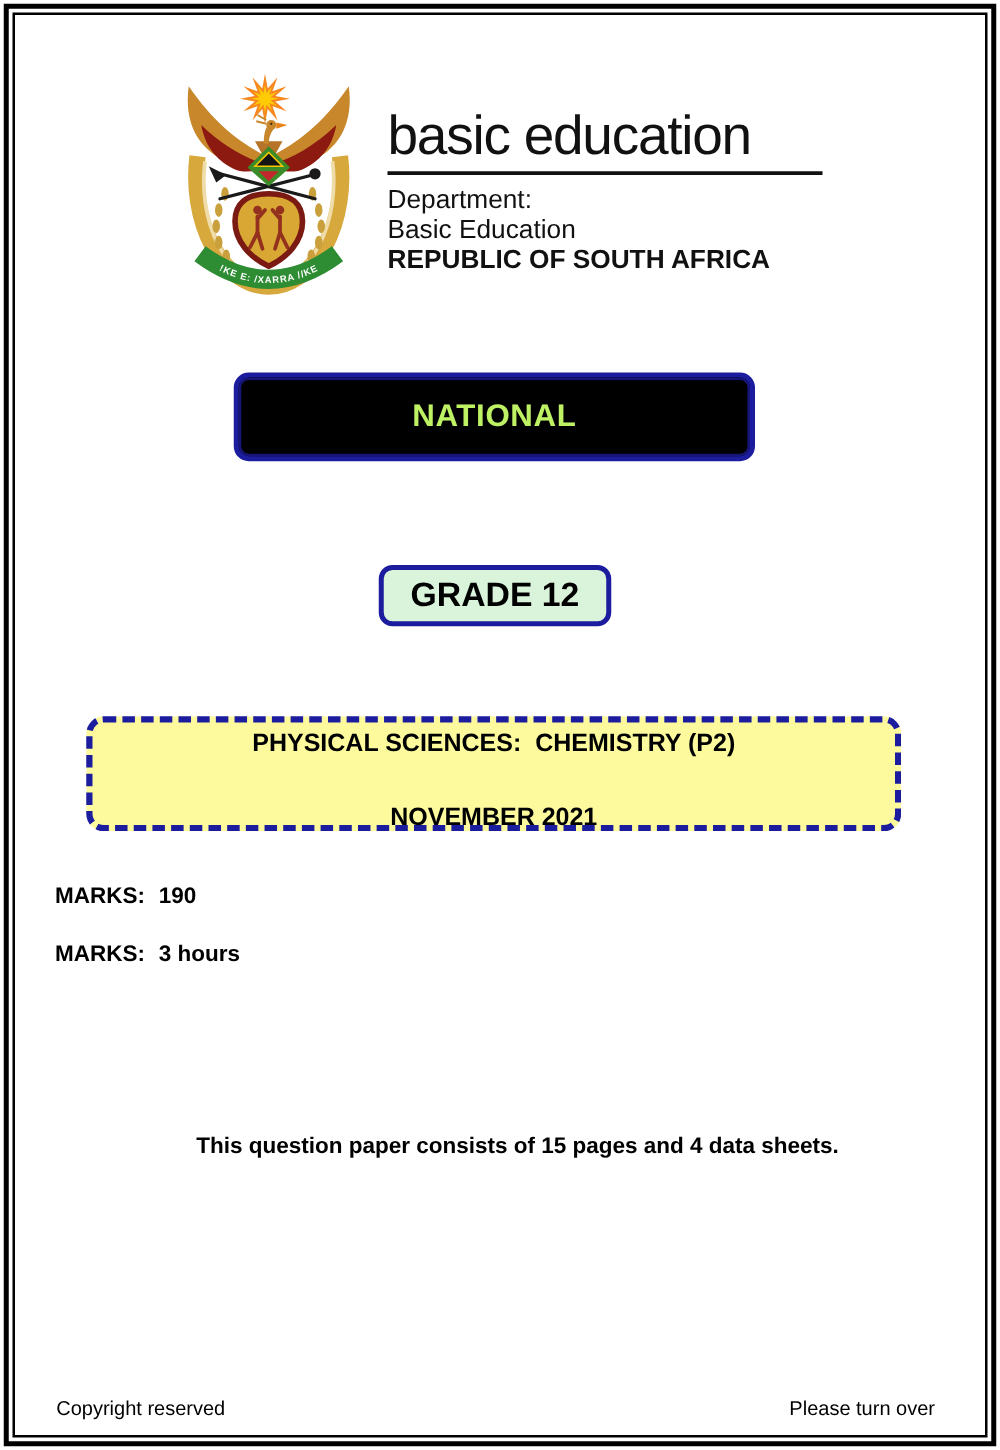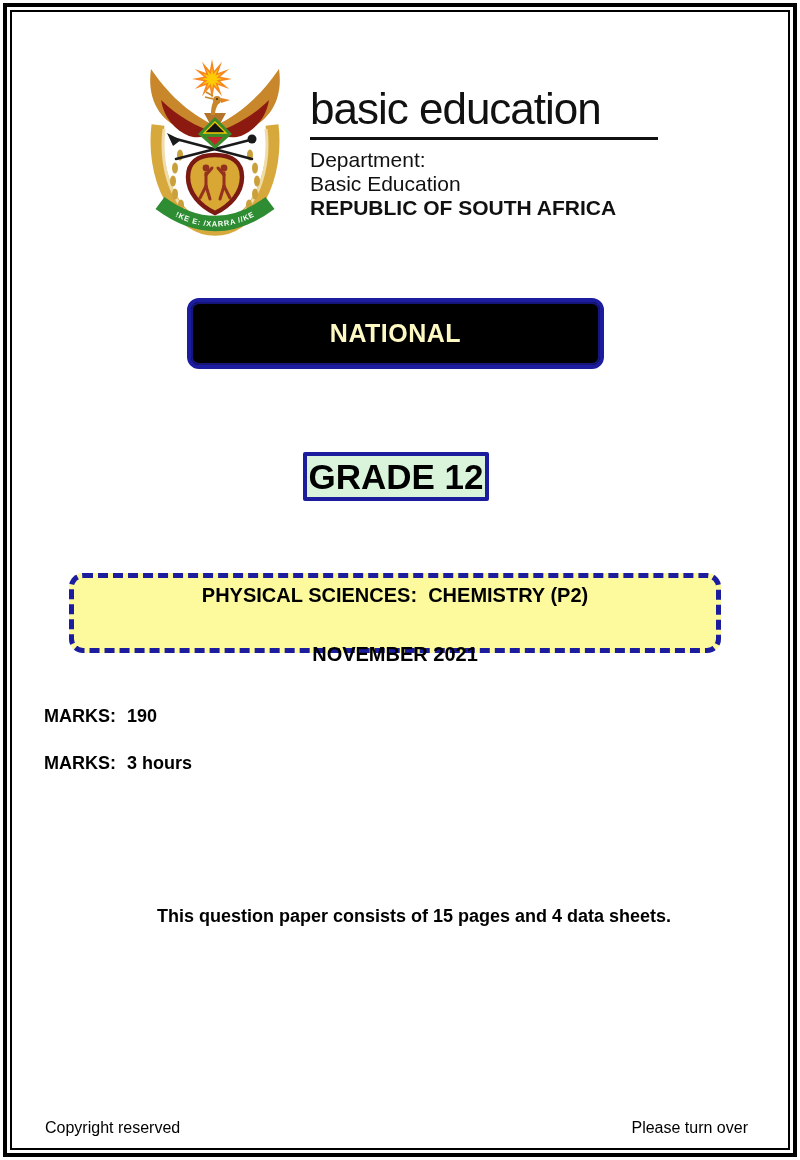--- a/index.html
+++ b/index.html
@@ -24,31 +24,31 @@
   .brand-rule{width:348px;border-bottom:3px solid #111;margin-top:3px;margin-bottom:8px;}
   .dept-line{font-size:21px;line-height:24px;color:#111;}
   .dept-line.bold{font-weight:700;}
 
   .cert-box{
     position:absolute;left:187px;top:298px;width:417px;height:71px;
     background:var(--certificate_bg);border:4px solid var(--navy);border-radius:12px;
     box-shadow:inset 0 0 0 2px #15157a;
     display:flex;flex-direction:column;justify-content:center;align-items:center;
   }
-  .cert-line{color:#fef9c3;font-weight:700;font-size:25px;line-height:29px;letter-spacing:.5px;}
+  .cert-line{color:#bef264;font-weight:700;font-size:25px;line-height:29px;letter-spacing:.5px;}
 
   .grade-box{
     position:absolute;left:303px;top:452px;width:186px;height:49px;
-    background:var(--grade_bg);border:4px solid var(--navy);border-radius:2px;
+    background:var(--grade_bg);border:4px solid var(--navy);border-radius:11px;
     display:flex;justify-content:center;align-items:center;
-    font-weight:700;font-size:35px;color:#000;
+    font-weight:700;font-size:27px;color:#000;
   }
 
   .subject-box{
-    position:absolute;left:69px;top:573px;width:652px;height:80px;
+    position:absolute;left:69px;top:573px;width:652px;height:92px;
     background:var(--subject_bg);border:5px dashed var(--navy);border-radius:14px;
     display:flex;flex-direction:column;justify-content:space-evenly;align-items:center;
     padding:6px 0;
     gap:36px;
   }
   .subject-line{font-weight:700;font-size:20px;white-space:pre;color:#000;}
 
   .details{position:absolute;left:44px;top:706px;}
   .detail-line{font-weight:700;font-size:18px;margin-bottom:26px;}
   .detail-line .val{margin-left:11px;}

